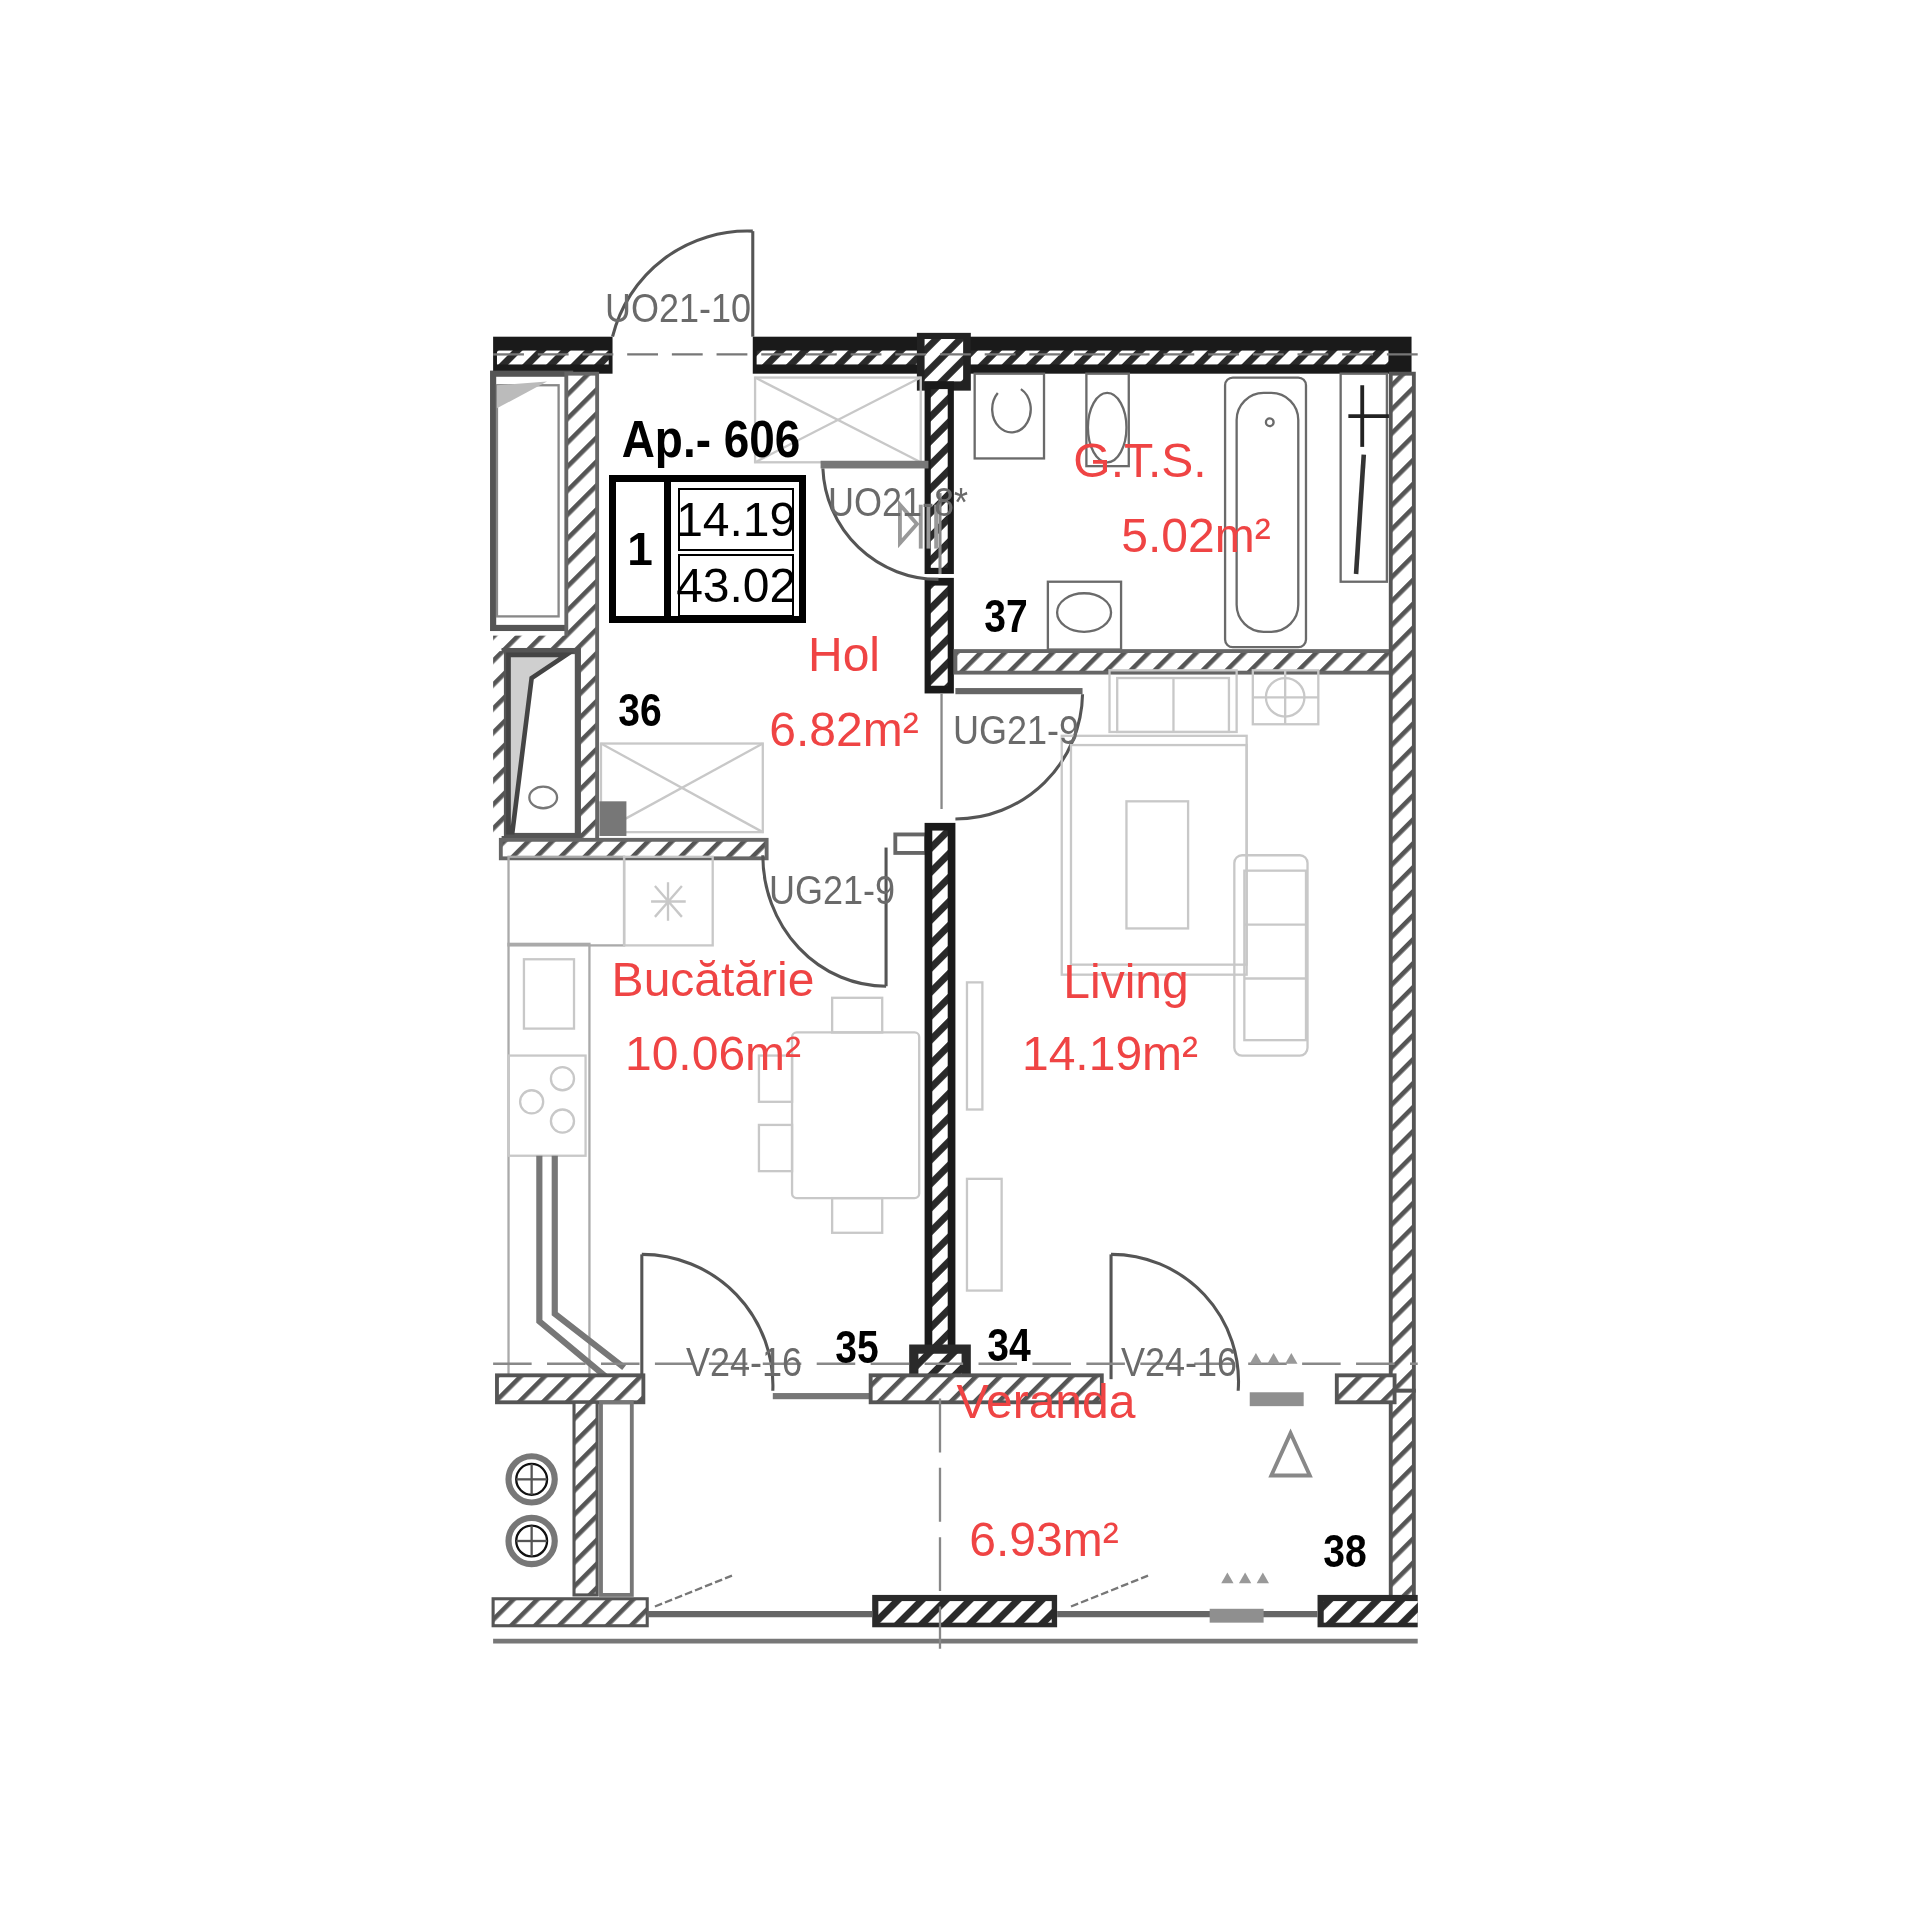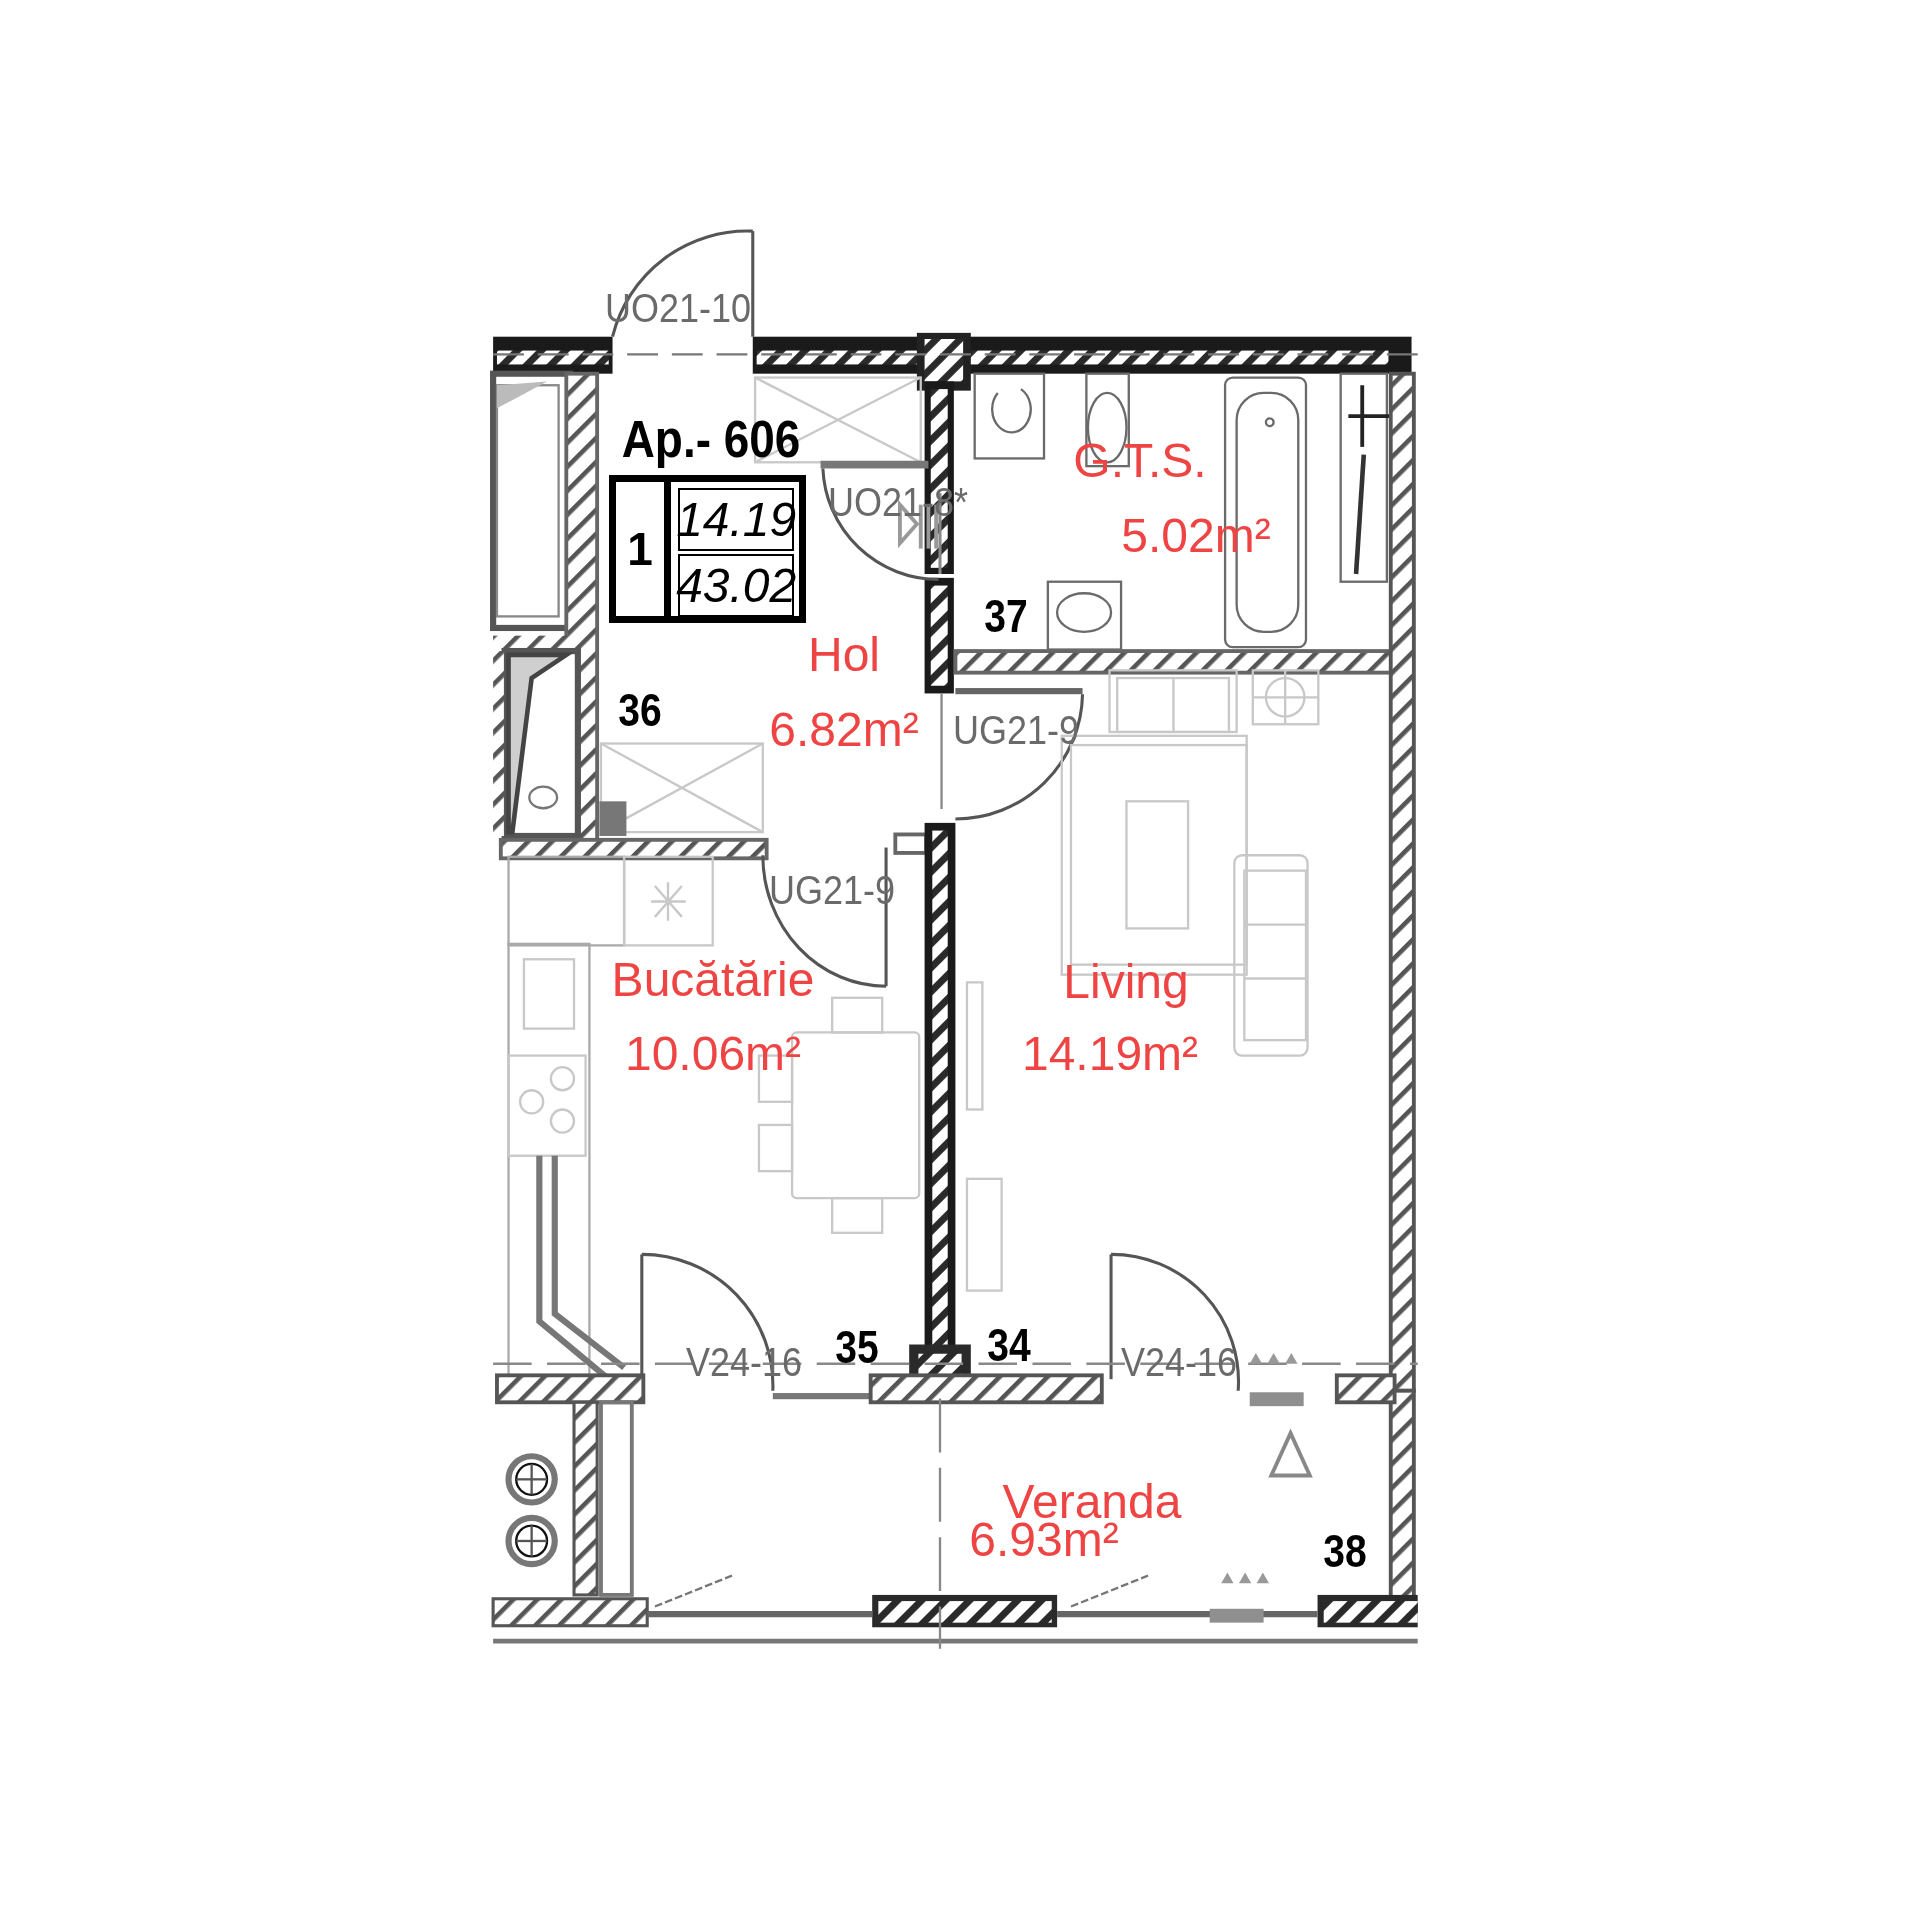--- a/index.html
+++ b/index.html
@@ -6,21 +6,21 @@
   body { width: 1927px; height: 1927px; overflow: hidden; position: relative; font-family: "Liberation Sans", sans-serif; }
   svg.plan { position: absolute; left: 0; top: 0; width: 1927px; height: 1927px; }
   .lbl { position: absolute; white-space: nowrap; transform: translate(-50%, -50%); color: #ef4444; line-height: 1; }
   .room-name { font-size: 48px; }
   .room-area { font-size: 48px; }
   .num { font-size: 46px; font-weight: bold; color: #000; font-family: "Liberation Sans", sans-serif; transform: translate(-50%,-50%) scaleX(0.85); }
   .tag { font-size: 40px; color: #6a6a6a; transform: translate(-50%,-50%) scaleX(0.9); }
   .title { font-size: 51px; font-weight: bold; color: #000; transform: translate(-50%,-50%) scaleX(0.9); }
   .infobox { position: absolute; left: 609px; top: 475px; width: 197px; height: 148px; border: 7px solid #000; box-sizing: border-box; background: #fff; }
   .infobox .cnt { position: absolute; left: 0; top: 0; width: 48px; height: 100%; border-right: 7px solid #000; display: flex; align-items: center; justify-content: center; font-size: 46px; font-weight: bold; color: #000; }
-  .infobox .v { position: absolute; left: 62px; right: 4.6px; height: 59px; border: 2.3px solid #000; display: flex; align-items: center; justify-content: center; font-size: 48px; color: #000; font-style: italic; }
+  .infobox .v { position: absolute; left: 62px; right: 4.6px; height: 59px; border: 2.3px solid #000; display: flex; align-items: center; justify-content: center; font-size: 48px; color: #000; }
   .infobox .v1 { top: 6.2px; }
   .infobox .v2 { top: 72px; }
 </style>
 </head>
 <body>
 
 <svg class="plan" viewBox="0 0 2501 2501" xmlns="http://www.w3.org/2000/svg">
   <defs>
     <pattern id="hatch" width="22" height="22" patternUnits="userSpaceOnUse" patternTransform="rotate(45)">
       <rect width="22" height="22" fill="#ffffff"></rect>
@@ -239,21 +239,21 @@
 
 <div class="lbl room-name" style="left:1140px; top:461px;">G.T.S.</div>
 <div class="lbl room-area" style="left:1196px; top:536px;">5.02m²</div>
 
 <div class="lbl room-name" style="left:713px; top:980px;">Bucătărie</div>
 <div class="lbl room-area" style="left:713px; top:1054px;">10.06m²</div>
 
 <div class="lbl room-name" style="left:1126px; top:982px;">Living</div>
 <div class="lbl room-area" style="left:1110px; top:1054px;">14.19m²</div>
 
-<div class="lbl room-name" style="left:1046px; top:1502px;margin-left:46px;">Veranda</div>
+<div class="lbl room-name" style="left:1046px; top:1402px;">Veranda</div>
 <div class="lbl room-area" style="left:1044px; top:1540px;">6.93m²</div>
 
 <div class="lbl num" style="left:640px; top:710px;">36</div>
 <div class="lbl num" style="left:1006px; top:616px;">37</div>
 <div class="lbl num" style="left:857px; top:1347px;">35</div>
 <div class="lbl num" style="left:1009px; top:1345px;">34</div>
 <div class="lbl num" style="left:1345px; top:1551px;">38</div>
 
 <div class="lbl tag" style="left:678px; top:308px;">UO21-10</div>
 <div class="lbl tag" style="left:898px; top:502px;">UO21-8*</div>

